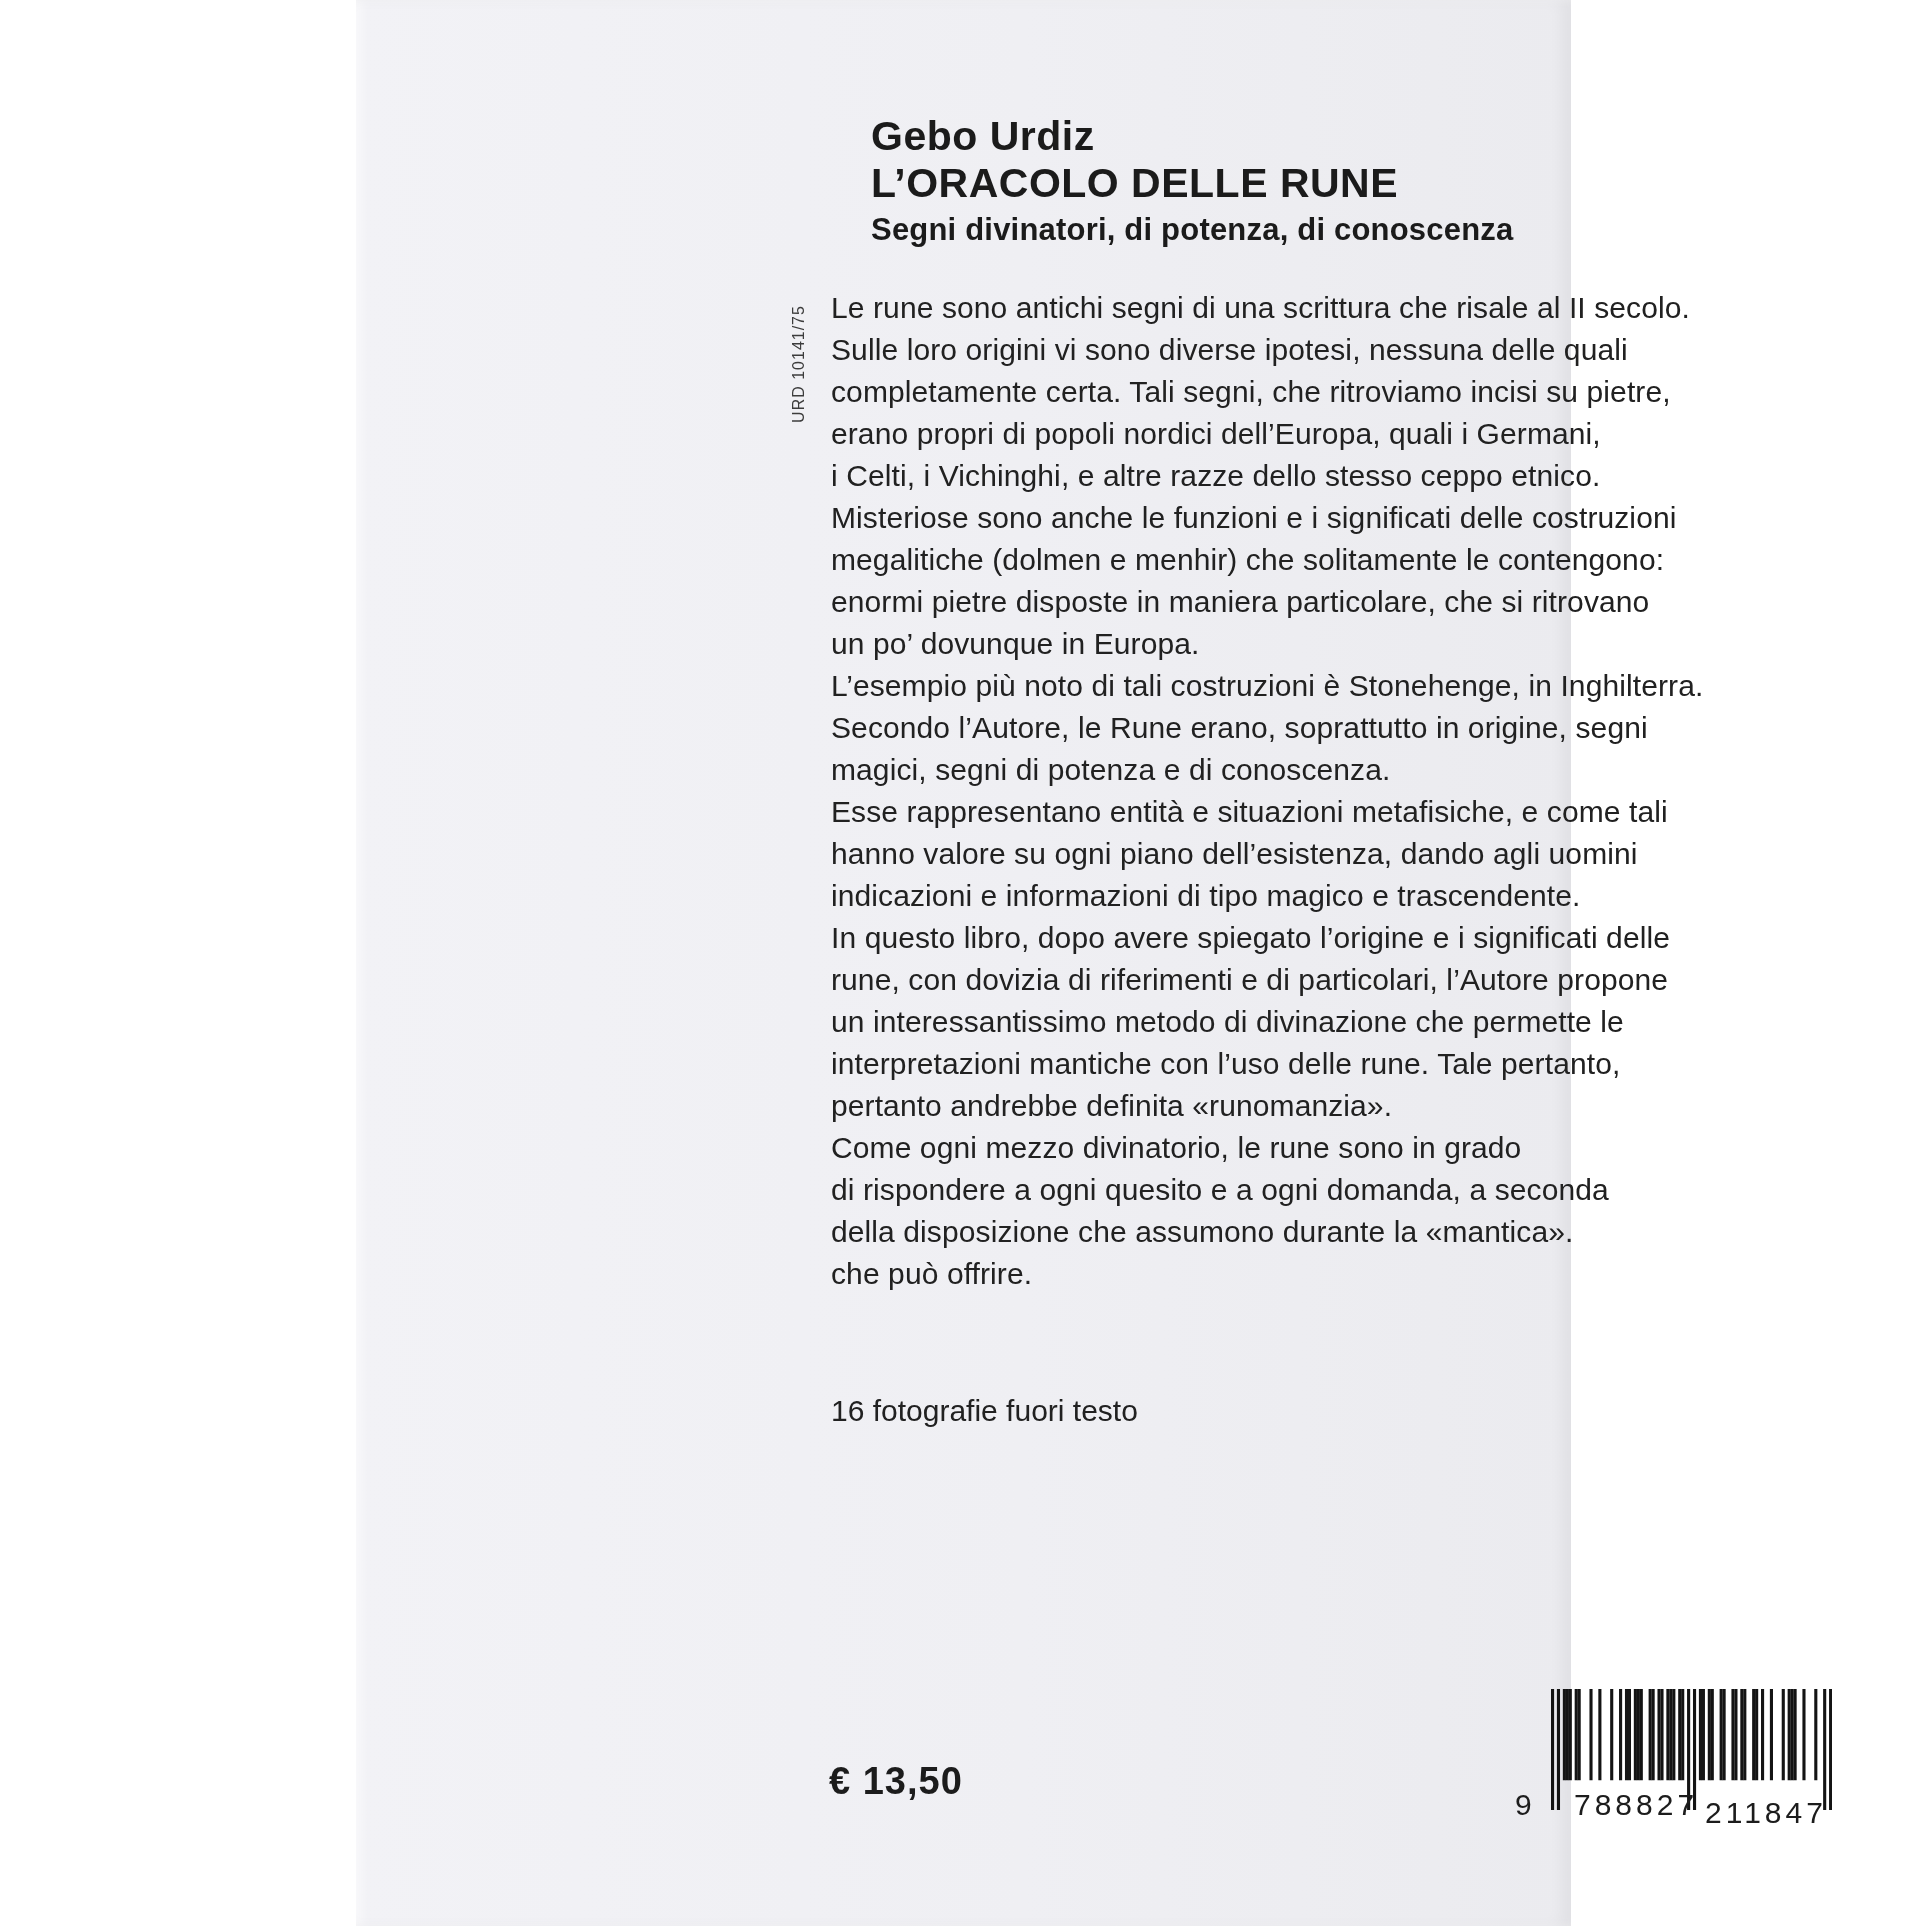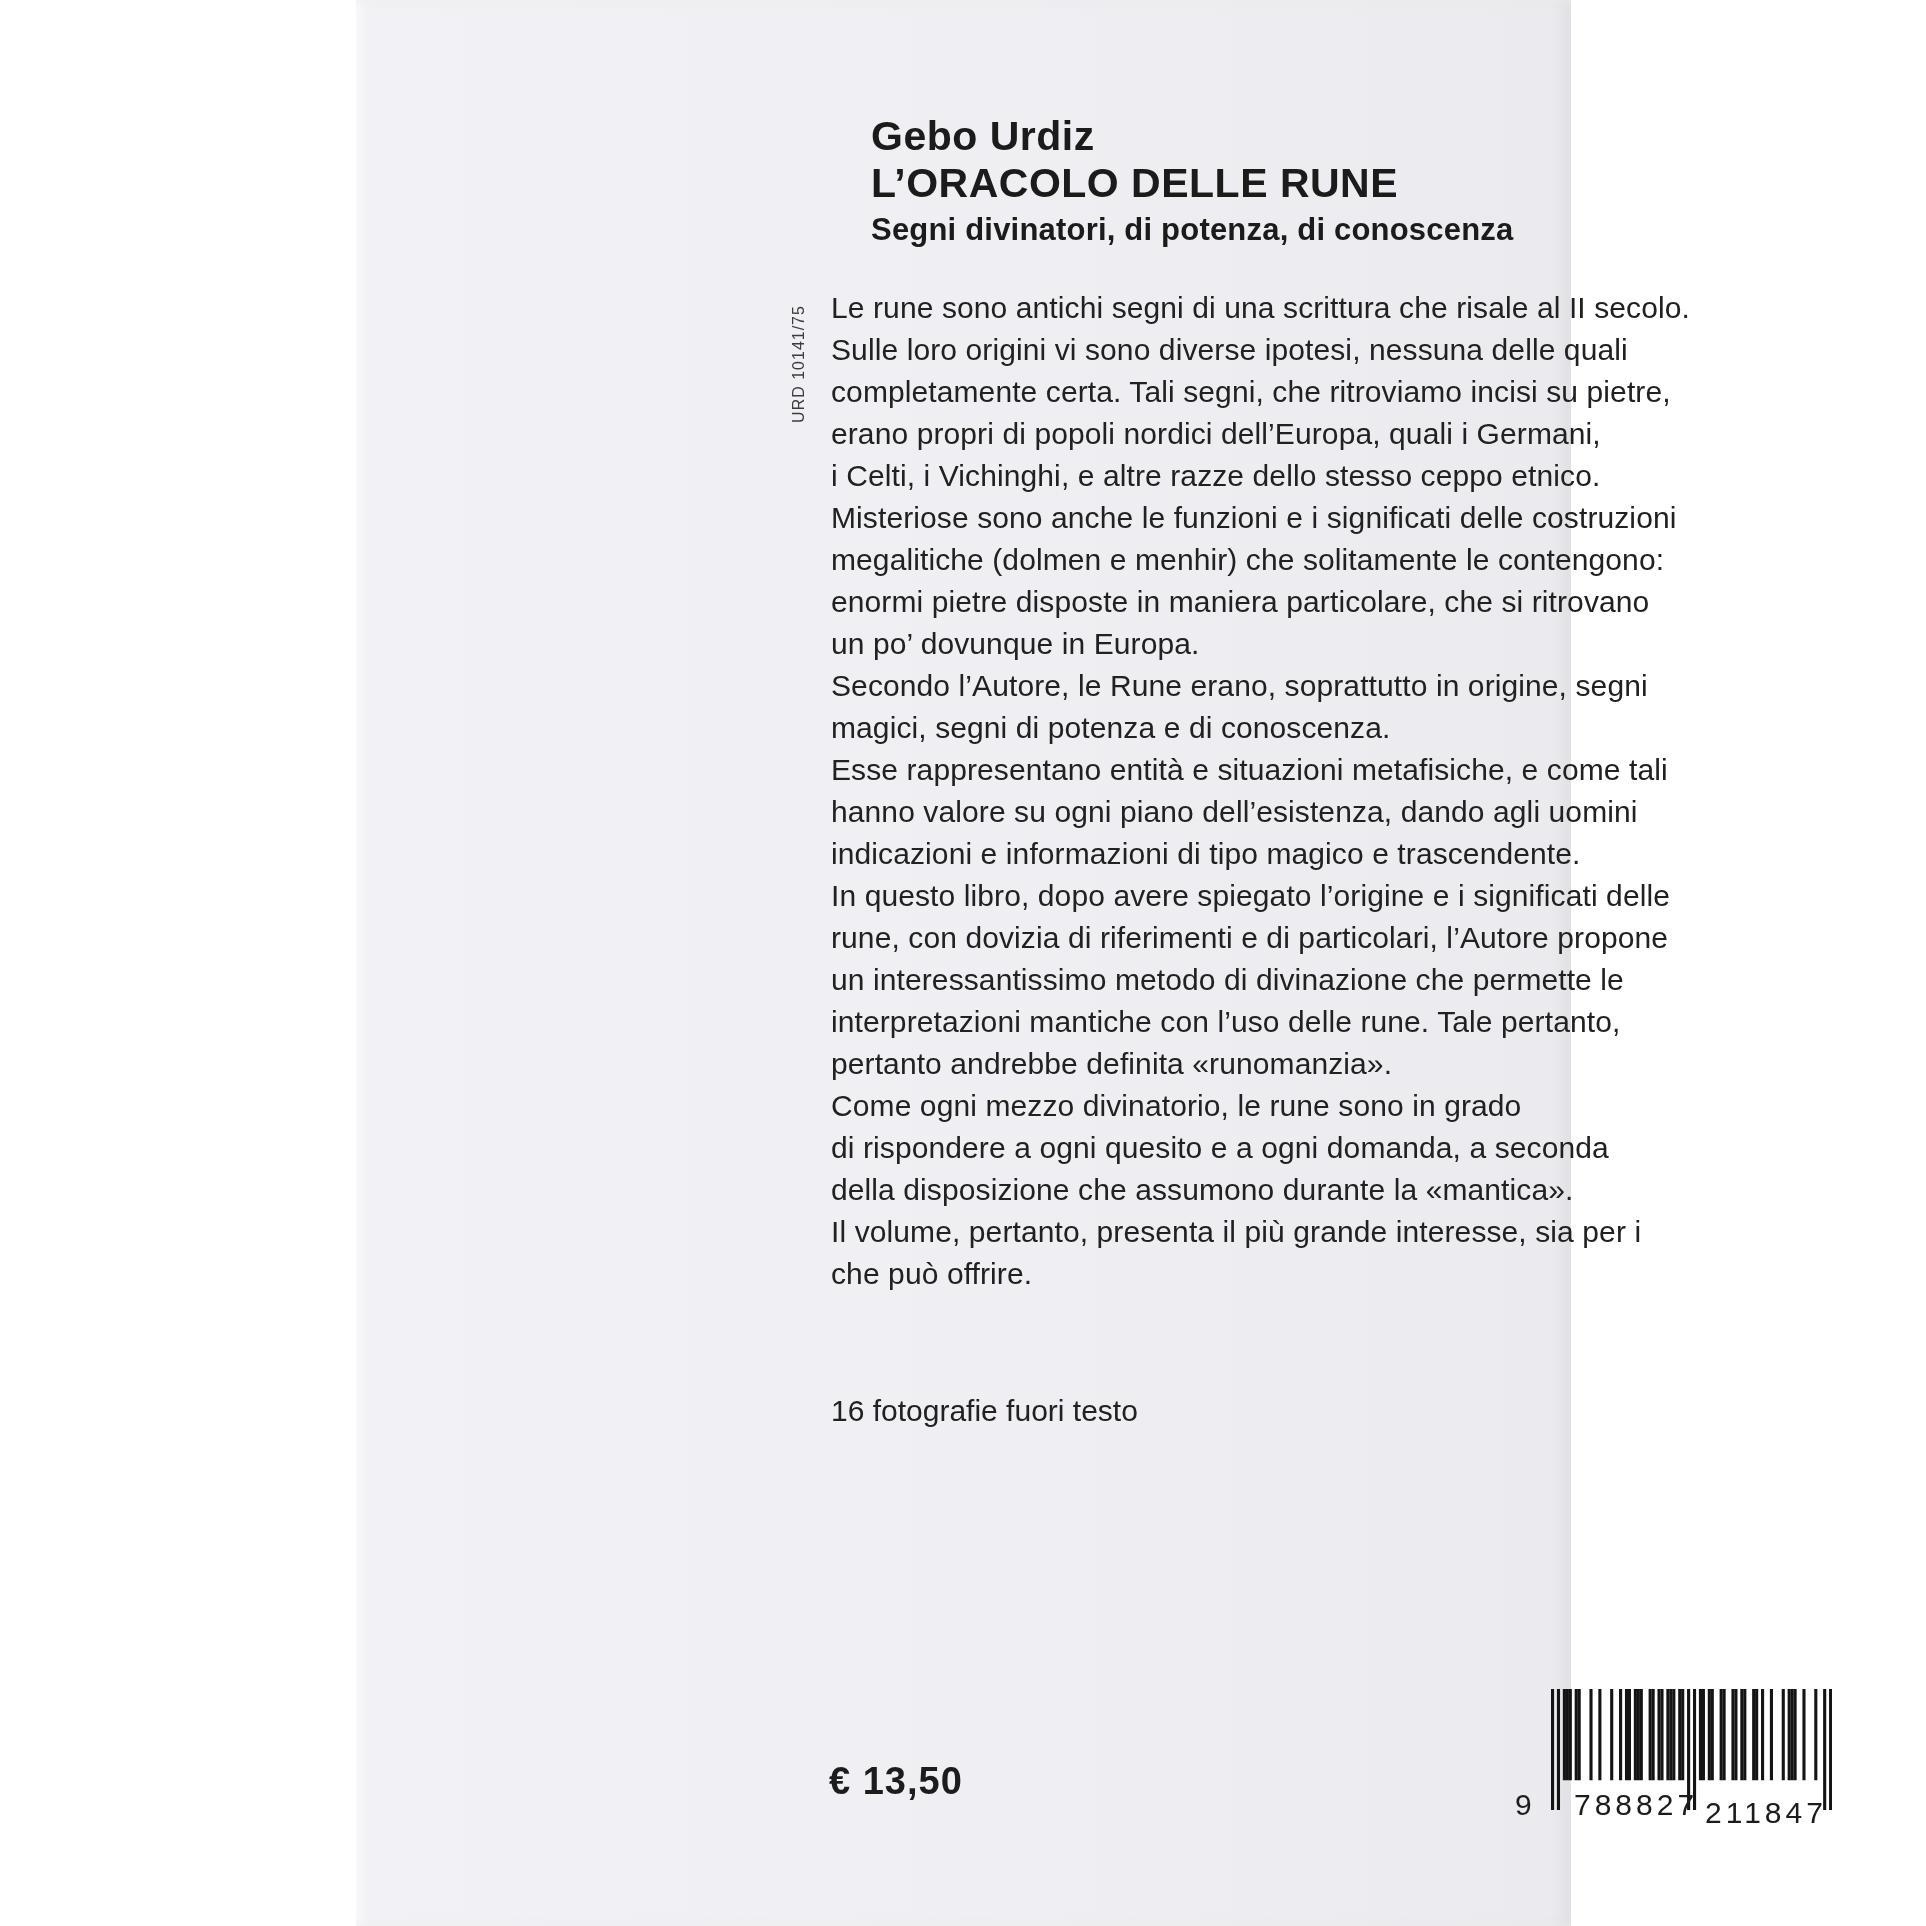--- a/index.html
+++ b/index.html
@@ -84,34 +84,34 @@
   <div class="body-text">
       <div class="line">Le rune sono antichi segni di una scrittura che risale al II secolo.</div>
       <div class="line">Sulle loro origini vi sono diverse ipotesi, nessuna delle quali</div>
       <div class="line">completamente certa. Tali segni, che ritroviamo incisi su pietre,</div>
       <div class="line">erano propri di popoli nordici dell’Europa, quali i Germani,</div>
       <div class="line">i Celti, i Vichinghi, e altre razze dello stesso ceppo etnico.</div>
       <div class="line">Misteriose sono anche le funzioni e i significati delle costruzioni</div>
       <div class="line">megalitiche (dolmen e menhir) che solitamente le contengono:</div>
       <div class="line">enormi pietre disposte in maniera particolare, che si ritrovano</div>
       <div class="line">un po’ dovunque in Europa.</div>
+      <div class="line">L’esempio più noto di tali costruzioni è Stonehenge, in Inghilterra.</div>
       <div class="line">Secondo l’Autore, le Rune erano, soprattutto in origine, segni</div>
       <div class="line">magici, segni di potenza e di conoscenza.</div>
       <div class="line">Esse rappresentano entità e situazioni metafisiche, e come tali</div>
       <div class="line">hanno valore su ogni piano dell’esistenza, dando agli uomini</div>
       <div class="line">indicazioni e informazioni di tipo magico e trascendente.</div>
       <div class="line">In questo libro, dopo avere spiegato l’origine e i significati delle</div>
       <div class="line">rune, con dovizia di riferimenti e di particolari, l’Autore propone</div>
       <div class="line">un interessantissimo metodo di divinazione che permette le</div>
       <div class="line">interpretazioni mantiche con l’uso delle rune. Tale pertanto,</div>
       <div class="line">pertanto andrebbe definita «runomanzia».</div>
       <div class="line">Come ogni mezzo divinatorio, le rune sono in grado</div>
       <div class="line">di rispondere a ogni quesito e a ogni domanda, a seconda</div>
       <div class="line">della disposizione che assumono durante la «mantica».</div>
-      <div class="line">Il volume, pertanto, presenta il più grande interesse, sia per i</div>
       <div class="line">che può offrire.</div>
     </div>
 
   <div class="note">16 fotografie fuori testo</div>
 
   <div class="price">€ 13,50</div>
 
   <div class="barcode">
     <svg class="barcode-bars" viewBox="0 0 95 122" preserveAspectRatio="none">
         <rect x="0" y="0" width="1.05" height="122"></rect>

